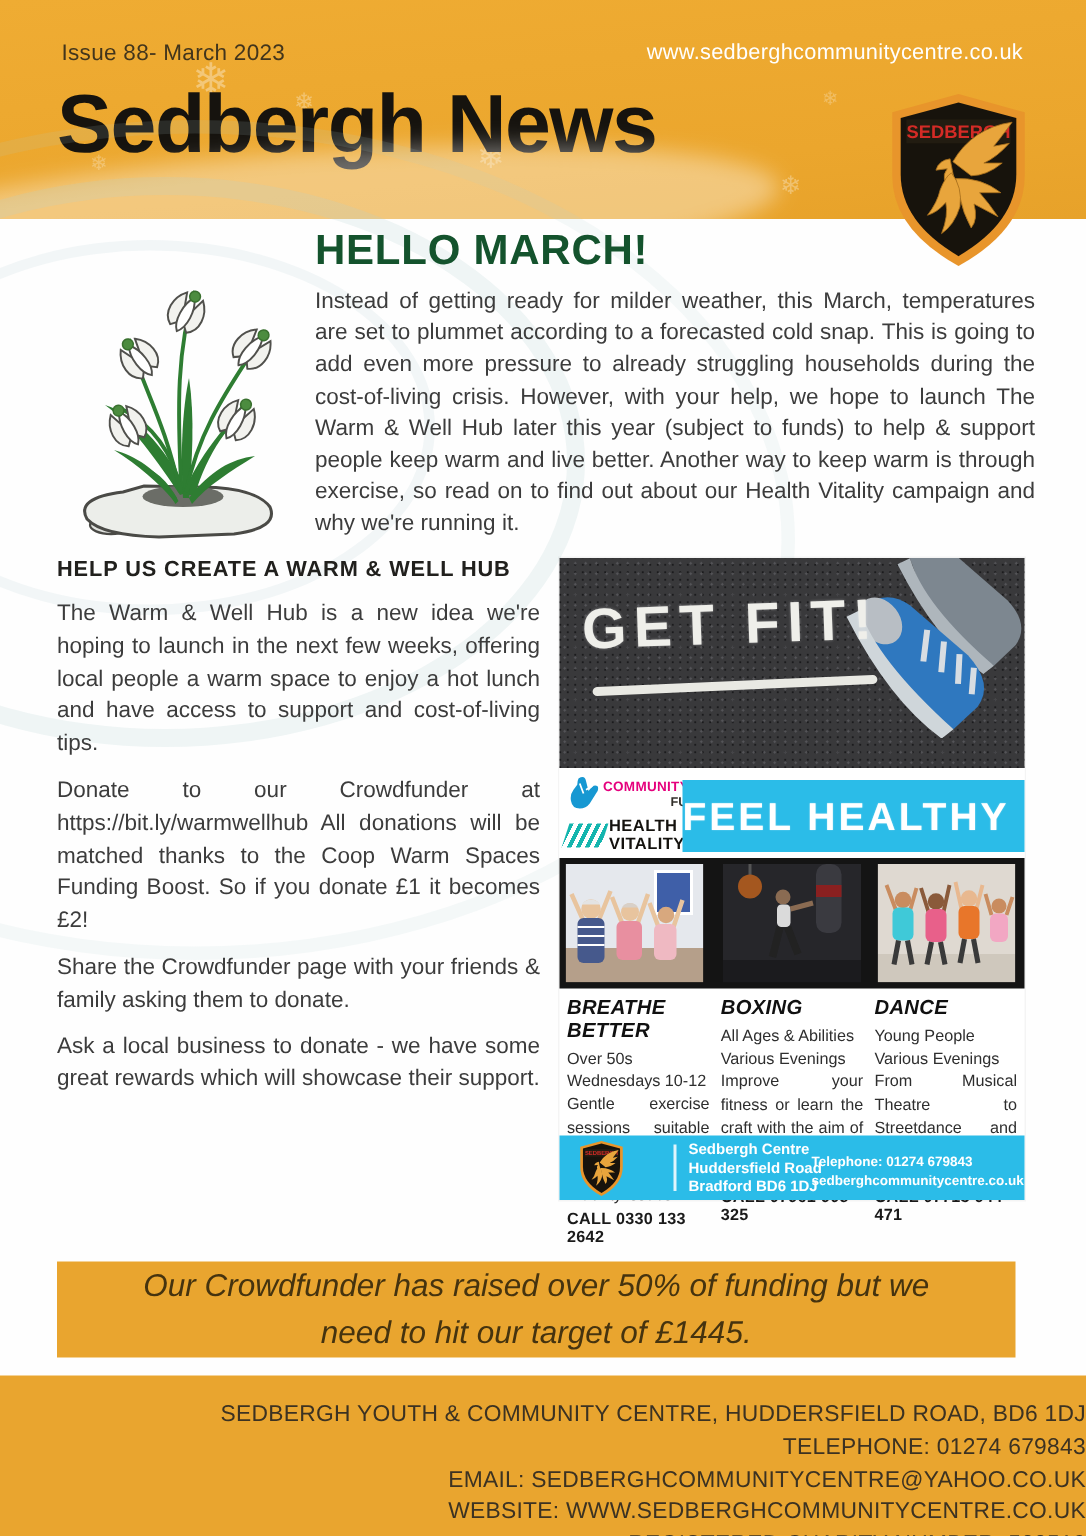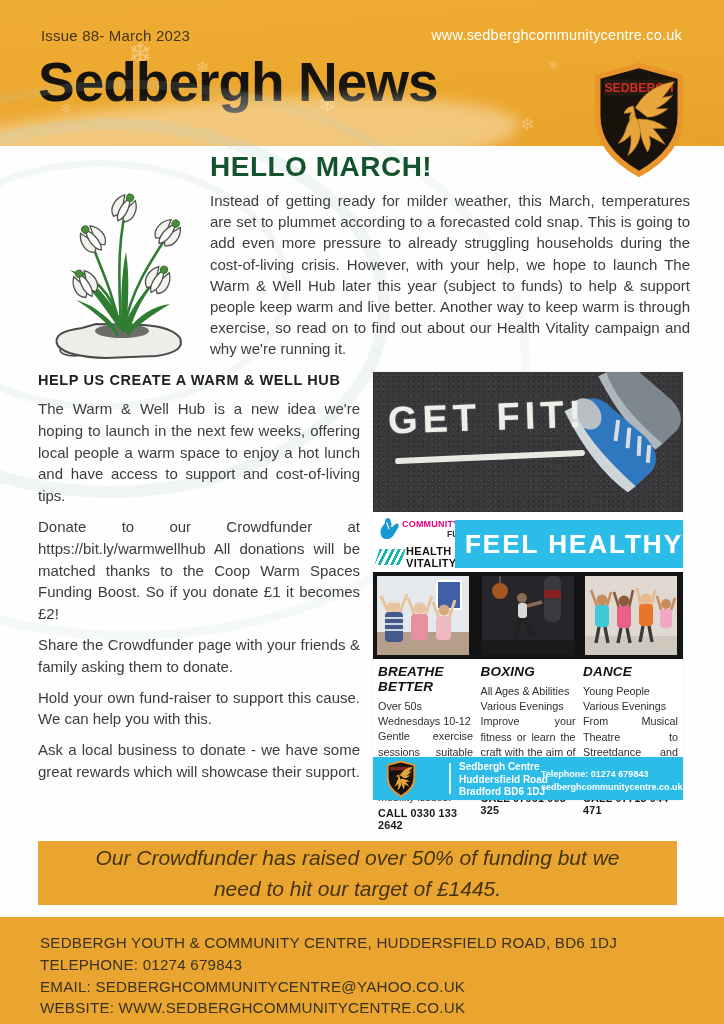--- a/index.html
+++ b/index.html
@@ -55,21 +55,21 @@
 
   .logorow { position:absolute; left:0; top:140px; width:310px; height:60px; background:#fff; }
   .cf { position:absolute; left:6px; top:5px; display:flex; align-items:center; gap:3px; }
   .cf-txt div:first-child { font-size:9px; font-weight:bold; color:#E5007D; letter-spacing:.2px; }
   .cf-txt div:last-child  { font-size:8.5px; font-weight:bold; color:#33302B;padding-left:45px; }
   .hv { position:absolute; left:4px; top:33px; display:flex; align-items:center; gap:3px; }
   .hv-stripes { width:26px; height:16px;
       background:repeating-linear-gradient(100deg,#14B5AE 0 3px, transparent 3px 6px); transform:skewX(-18deg); }
   .hv-txt div { font-size:11px; font-weight:bold; color:#14120E; line-height:12px; letter-spacing:.3px; }
   .feel { position:absolute; left:82px; top:8px; width:228px; height:48px; background:#2BBCE8;
-          color:#FFF; font-size:26px; font-weight:bold; letter-spacing:2px; text-align:right; line-height:48px;
+          color:#FFF; font-size:26px; font-weight:bold; letter-spacing:2px; text-align:left; line-height:48px;
           text-shadow:0 0 1px rgba(255,255,255,.5); }
 
   .photostrip { position:absolute; left:0; top:200px; width:310px; height:87px; background:#141414; }
   .photo { position:absolute; top:4px; width:92px; height:79px; overflow:hidden; }
   .photo svg { display:block; width:100%; height:100%; }
   .ph1 { left:4px; } .ph2 { left:109px; } .ph3 { left:212px; }
 
   .programs { position:absolute; left:5px; top:292px; width:300px; display:flex; justify-content:space-between; }
   .prog { width:95px; }
   .prog h4 { font-size:13.5px; font-weight:bold; font-style:italic; color:#101010; letter-spacing:.2px; margin-bottom:5px; }
@@ -82,21 +82,21 @@
   .cb-addr { position:absolute; left:86px; top:4px; font-size:10px; font-weight:bold; color:#FFF; line-height:12.5px; }
   .cb-tel  { position:absolute; left:168px; top:11px; font-size:9px; font-weight:bold; color:#FFF; line-height:12.5px; }
 
   
   .cfbanner { position:absolute; left:38px; top:841px; width:639px; height:64px; background:#E9A52F; z-index:2;
               display:flex; align-items:center; justify-content:center; }
   .cfbanner div { font-size:21px; font-style:italic; color:#45330F; text-align:center; line-height:31px; padding:0 48px; }
 
   
   .pfooter { position:absolute; left:0; top:917px; width:724px; height:107px; background:#E9A52F; z-index:2;
-             padding:15px 0 0 40px; }
+             padding:15px 0 0 40px;text-align:right; }
   .pfooter div { font-size:15.2px; color:#3C3222; line-height:21.8px; letter-spacing:.2px; }
 </style>
 </head>
 <body>
 
 <div class="page">
 
   <div class="header">
     <span class="flake" style="left:128px;top:36px;font-size:30px;opacity:.35">❄</span>
     <span class="flake" style="left:196px;top:58px;font-size:16px;opacity:.3">❄</span>
@@ -166,21 +166,20 @@
   </svg>
 
   <h2 class="hello-h">HELLO MARCH!</h2>
   <p class="hello-p">Instead of getting ready for milder weather, this March, temperatures are set to plummet according to a forecasted cold snap. This is going to add even more pressure to already struggling households during the cost-of-living crisis. However, with your help, we hope to launch The Warm &amp; Well Hub later this year (subject to funds) to help &amp; support people keep warm and live better. Another way to keep warm is through exercise, so read on to find out about our Health Vitality campaign and why we're running it.</p>
 
   <div class="leftcol">
     <h3>HELP US CREATE A WARM &amp; WELL HUB</h3>
     <p>The Warm &amp; Well Hub is a new idea we're hoping to launch in the next few weeks, offering local people a warm space to enjoy a hot lunch and have access to support and cost-of-living tips.</p>
     <p>Donate to our Crowdfunder at https://bit.ly/warmwellhub All donations will be matched thanks to the Coop Warm Spaces Funding Boost. So if you donate £1 it becomes £2!</p>
     <p>Share the Crowdfunder page with your friends &amp; family asking them to donate.</p>
-    <p>Hold your own fund-raiser to support this cause. We can help you with this.</p>
     <p>Ask a local business to donate - we have some great rewards which will showcase their support.</p>
   </div>
 
   <div class="flyer">
 
     <div class="getfit">
       <svg class="shoes" viewBox="0 0 150 128">
         <g transform="translate(96,-14) rotate(52)">
           <path d="M0 36 Q-2 16 16 11 L62 2 Q84 0 89 16 L91 36 Q62 47 27 45 Z" fill="#7d8790"></path>
           <path d="M0 36 Q30 48 91 36 L91 45 Q54 56 -2 45 Z" fill="#aeb6bc"></path>

